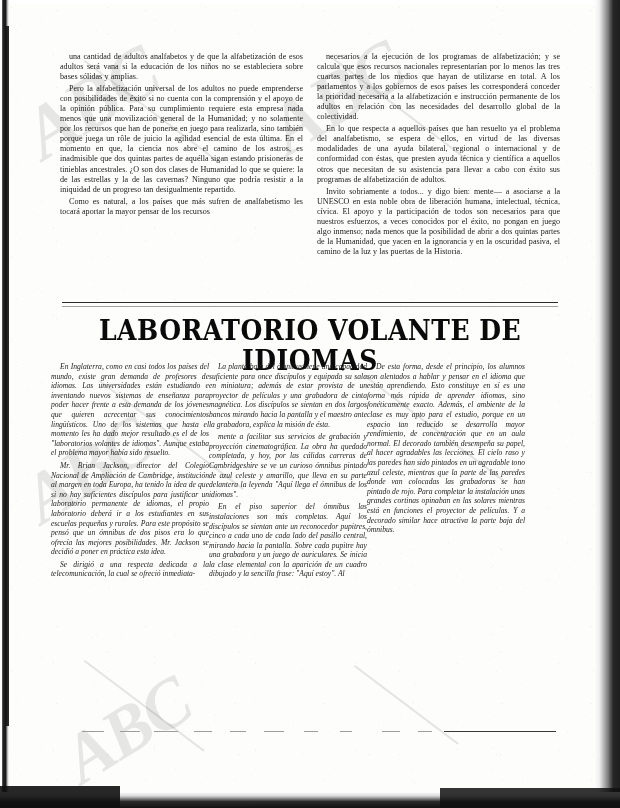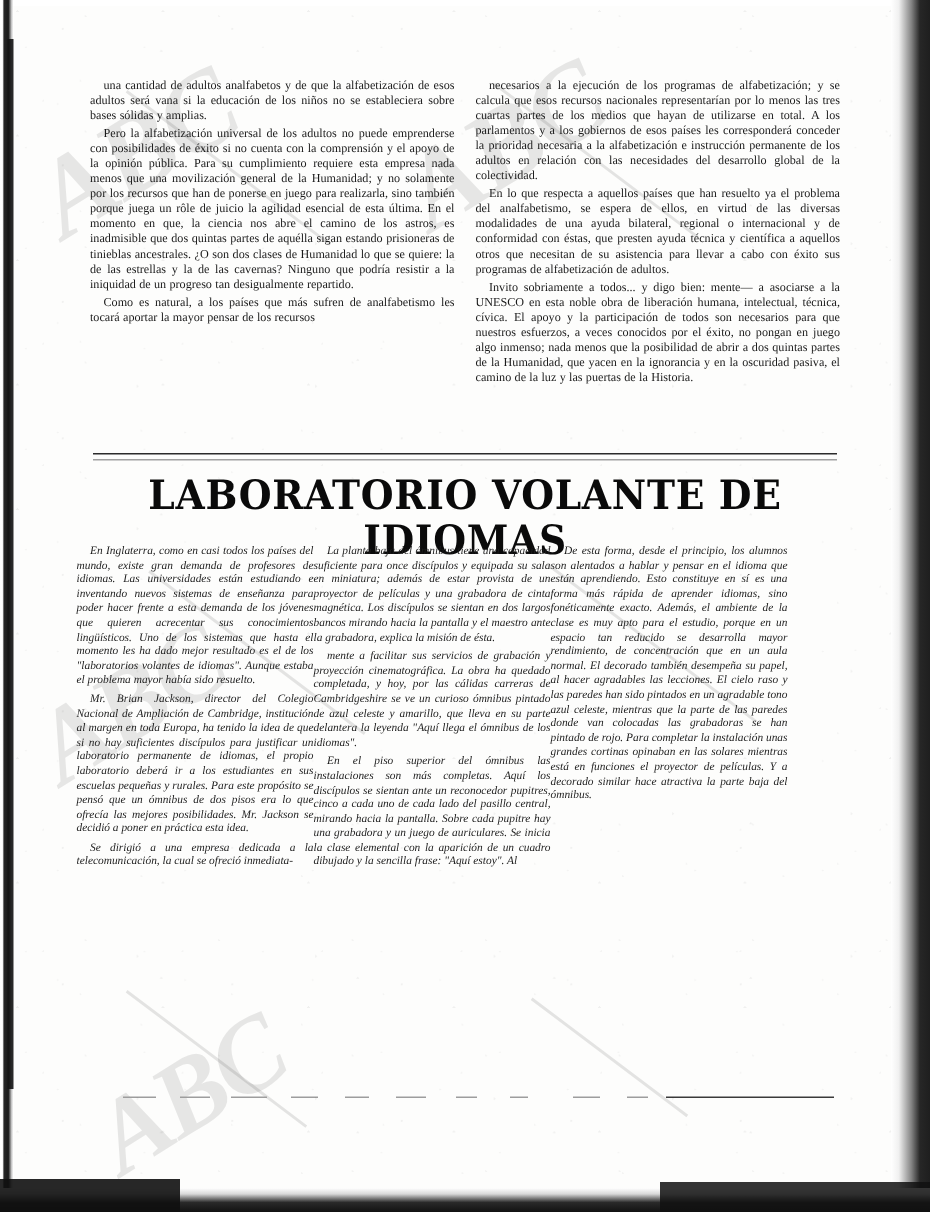--- a/index.html
+++ b/index.html
@@ -223,21 +223,21 @@
 
   <div class="rule-main"></div>
   <div class="rule-main-thin"></div>
 
   <div class="headline">LABORATORIO VOLANTE DE IDIOMAS</div>
 
   <div class="article-bottom">
     <div class="col">
       <p class="p-bot">En Inglaterra, como en casi todos los países del mundo, existe gran demanda de profesores de idiomas. Las universidades están estudiando e inventando nuevos sistemas de enseñanza para poder hacer frente a esta demanda de los jóvenes que quieren acrecentar sus conocimientos lingüísticos. Uno de los sistemas que hasta el momento les ha dado mejor resultado es el de los "laboratorios volantes de idiomas". Aunque estaba el problema mayor había sido resuelto.</p>
       <p class="p-bot">Mr. Brian Jackson, director del Colegio Nacional de Ampliación de Cambridge, institución al margen en toda Europa, ha tenido la idea de que si no hay suficientes discípulos para justificar un laboratorio permanente de idiomas, el propio laboratorio deberá ir a los estudiantes en sus escuelas pequeñas y rurales. Para este propósito se pensó que un ómnibus de dos pisos era lo que ofrecía las mejores posibilidades. Mr. Jackson se decidió a poner en práctica esta idea.</p>
-      <p class="p-bot">Se dirigió a una empresa dedicada a la telecomunicación, la cual se ofreció inmediata-</p>
+      <p class="p-bot">Se dirigió a una respecta dedicada a la telecomunicación, la cual se ofreció inmediata-</p>
     </div>
     <div class="col">
       <p class="p-bot">La planta baja del ómnibus tiene una capacidad suficiente para once discípulos y equipada su sala en miniatura; además de estar provista de un proyector de películas y una grabadora de cinta magnética. Los discípulos se sientan en dos largos bancos mirando hacia la pantalla y el maestro ante la grabadora, explica la misión de ésta.</p>
       <p class="p-bot">mente a facilitar sus servicios de grabación y proyección cinematográfica. La obra ha quedado completada, y hoy, por las cálidas carreras de Cambridgeshire se ve un curioso ómnibus pintado de azul celeste y amarillo, que lleva en su parte delantera la leyenda "Aquí llega el ómnibus de los idiomas".</p>
       <p class="p-bot">En el piso superior del ómnibus las instalaciones son más completas. Aquí los discípulos se sientan ante un reconocedor pupitres, cinco a cada uno de cada lado del pasillo central, mirando hacia la pantalla. Sobre cada pupitre hay una grabadora y un juego de auriculares. Se inicia la clase elemental con la aparición de un cuadro dibujado y la sencilla frase: "Aquí estoy". Al</p>
     </div>
     <div class="col">
       <p class="p-bot">De esta forma, desde el principio, los alumnos son alentados a hablar y pensar en el idioma que están aprendiendo. Esto constituye en sí es una forma más rápida de aprender idiomas, sino fonéticamente exacto. Además, el ambiente de la clase es muy apto para el estudio, porque en un espacio tan reducido se desarrolla mayor rendimiento, de concentración que en un aula normal. El decorado también desempeña su papel, al hacer agradables las lecciones. El cielo raso y las paredes han sido pintados en un agradable tono azul celeste, mientras que la parte de las paredes donde van colocadas las grabadoras se han pintado de rojo. Para completar la instalación unas grandes cortinas opinaban en las solares mientras está en funciones el proyector de películas. Y a decorado similar hace atractiva la parte baja del ómnibus.</p>
     </div>
   </div>

